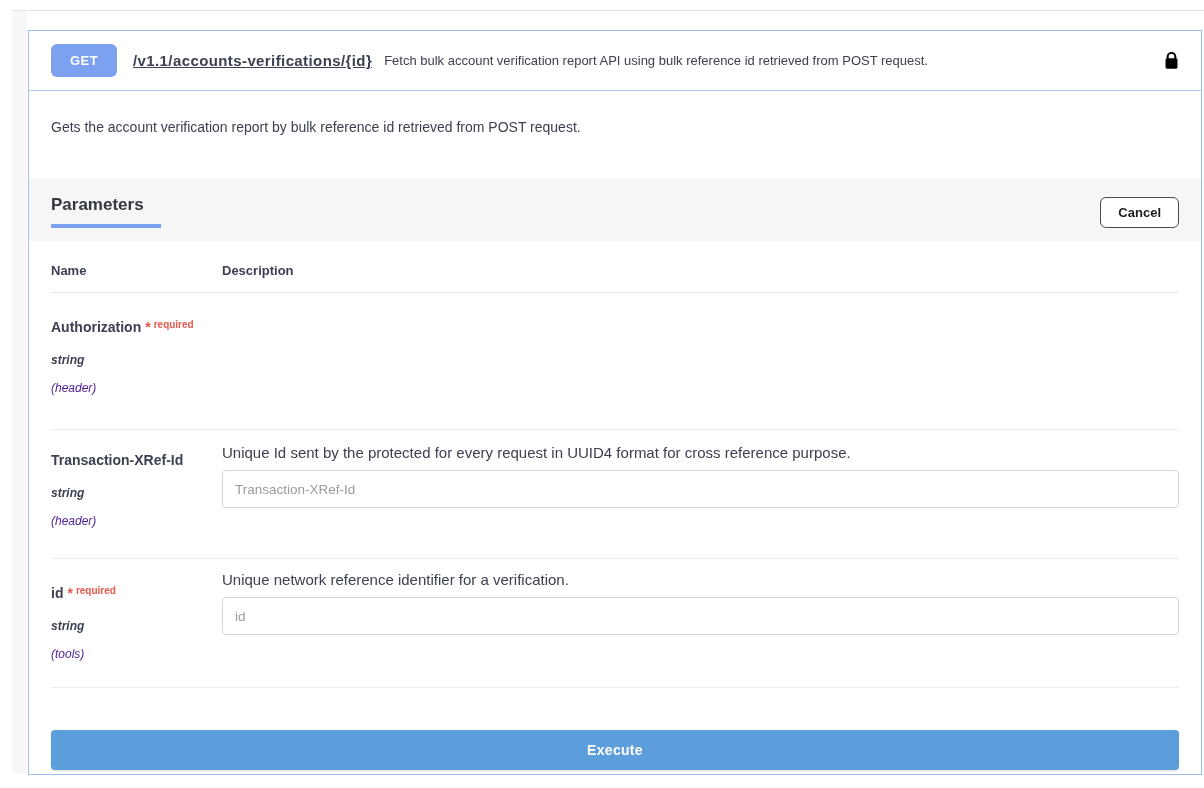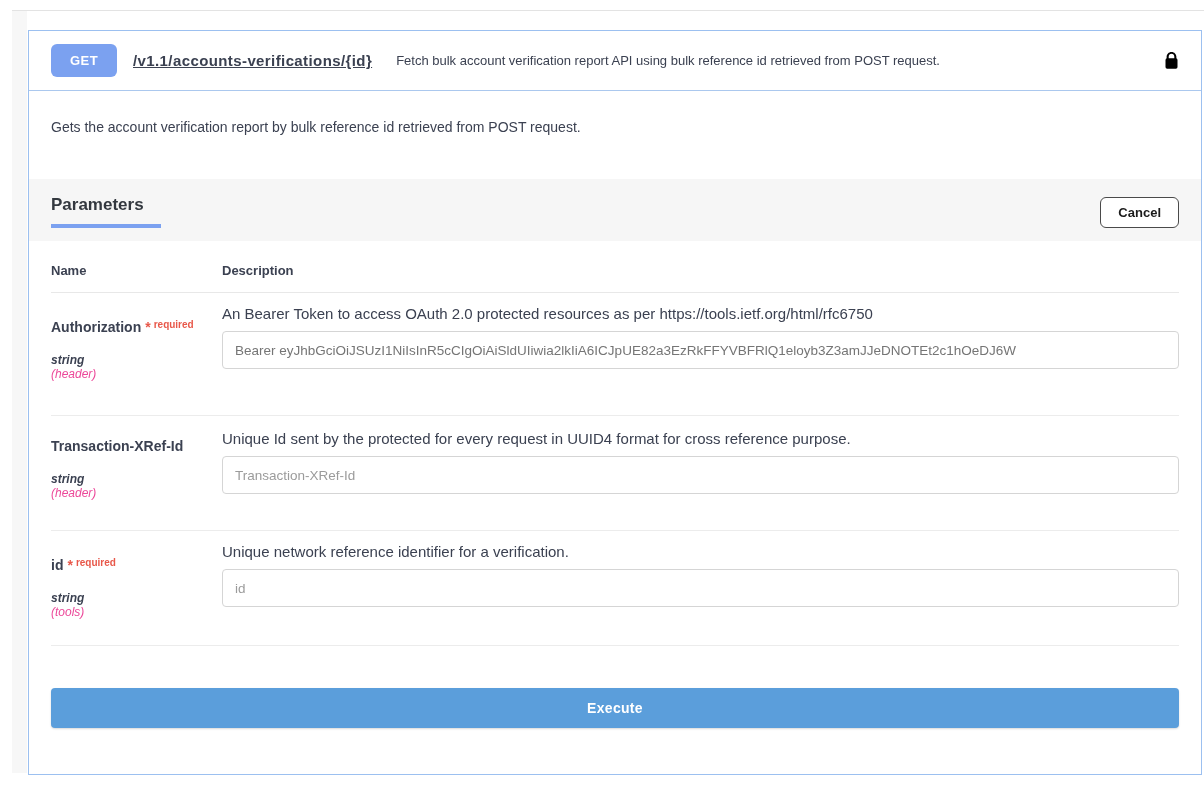--- a/index.html
+++ b/index.html
@@ -14,21 +14,21 @@
              background:#ffffff; border:1px solid #9cc0f0; border-radius:0; overflow:hidden; }
 
   
   .opblock-header { display:flex; align-items:center; height:60px; padding:0 22px;
                     border-bottom:1px solid #abc8ee; }
   .method { display:inline-block; width:66px; padding:9px 0; text-align:center;
             background:#7ba1f0; color:#ffffff; font-weight:bold; font-size:13px;
             border-radius:6px; letter-spacing:0.5px; }
   .path { margin-left:16px; font-size:15px; font-weight:bold; color:#3b4151;
           text-decoration:underline; letter-spacing:0.4px; cursor:pointer; }
-  .summary { margin-left:24px; font-size:13px; color:#3b4151; }
+  .summary { margin-left:12px; font-size:13px; color:#3b4151; }
   .lock { margin-left:auto; display:flex; align-items:center; cursor:pointer; }
 
   
   .opblock-desc { padding:28px 22px; font-size:14px; color:#3b4151; height:88px; }
 
   
   .section-header { display:flex; justify-content:space-between; align-items:flex-start;
                     background:#f6f6f6; height:62px; padding:16px 22px 0 22px; }
   .ptab { font-size:17px; font-weight:bold; color:#33383f; padding:0 6px 9px 0;
           border-bottom:4px solid #7ba1f0; min-width:110px; }
@@ -40,21 +40,21 @@
   
   .ptable { padding:22px 22px 0 22px; }
   .row { display:grid; grid-template-columns:163px 1fr; column-gap:8px; }
   .thead { padding-bottom:14px; border-bottom:1px solid #e8e8e8; }
   .th { font-size:13px; font-weight:bold; color:#3b4151; }
   .param-row { padding:12px 0 34px 0; border-bottom:1px solid #ececec; }
   .pname { font-size:14px; font-weight:bold; color:#3b4151; margin-top:14px; }
   .star { color:#e8584a; margin-left:4px; font-weight:bold; }
   .req { color:#e8584a; font-size:10px; margin-left:3px; vertical-align:top; }
   .ptype { font-size:12px; font-weight:bold; font-style:italic; color:#3b4151; margin-top:18px; }
-  .pin { font-size:12px; font-style:italic; color:#ec4899; }
+  .pin { font-size:12px; font-style:italic; color:#4c1d95; margin-top:14px; }
   .pdesc { font-size:15px; color:#3b4151; margin-top:0; }
   .pinput { display:block; width:100%; height:38px; margin-top:9px; padding:0 12px;
             font-family:"Liberation Sans", sans-serif; font-size:13.5px; color:#757575;
             border:1px solid #d5d5d5; border-radius:4px; background:#ffffff; outline:none; }
   .pinput::placeholder { color:#9b9b9b; }
   .param-row.r2 { padding:14px 0 30px 0; }
   .param-row.r2 .pname { margin-top:8px; }
   .param-row.r3 { padding:12px 0 26px 0; border-bottom:1px solid #ececec; }
 
   
@@ -100,24 +100,20 @@
       </div>
 
       <div class="row param-row r1">
         <div>
           <div class="pname">
             <span>Authorization</span><span class="star">*</span><span class="req">required</span>
           </div>
           <div class="ptype">string</div>
           <div class="pin">(header)</div>
         </div>
-        <div>
-          <div class="pdesc">An Bearer Token to access OAuth 2.0 protected resources as per https://tools.ietf.org/html/rfc6750</div>
-          <input class="pinput" type="text" value="Bearer eyJhbGciOiJSUzI1NiIsInR5cCIgOiAiSldUIiwia2lkIiA6ICJpUE82a3EzRkFFYVBFRlQ1eloyb3Z3amJJeDNOTEt2c1hOeDJ6W" style="">
-        </div>
       </div>
 
       <div class="row param-row r2">
         <div>
           <div class="pname">
             <span>Transaction-XRef-Id</span>
           </div>
           <div class="ptype">string</div>
           <div class="pin">(header)</div>
         </div>

